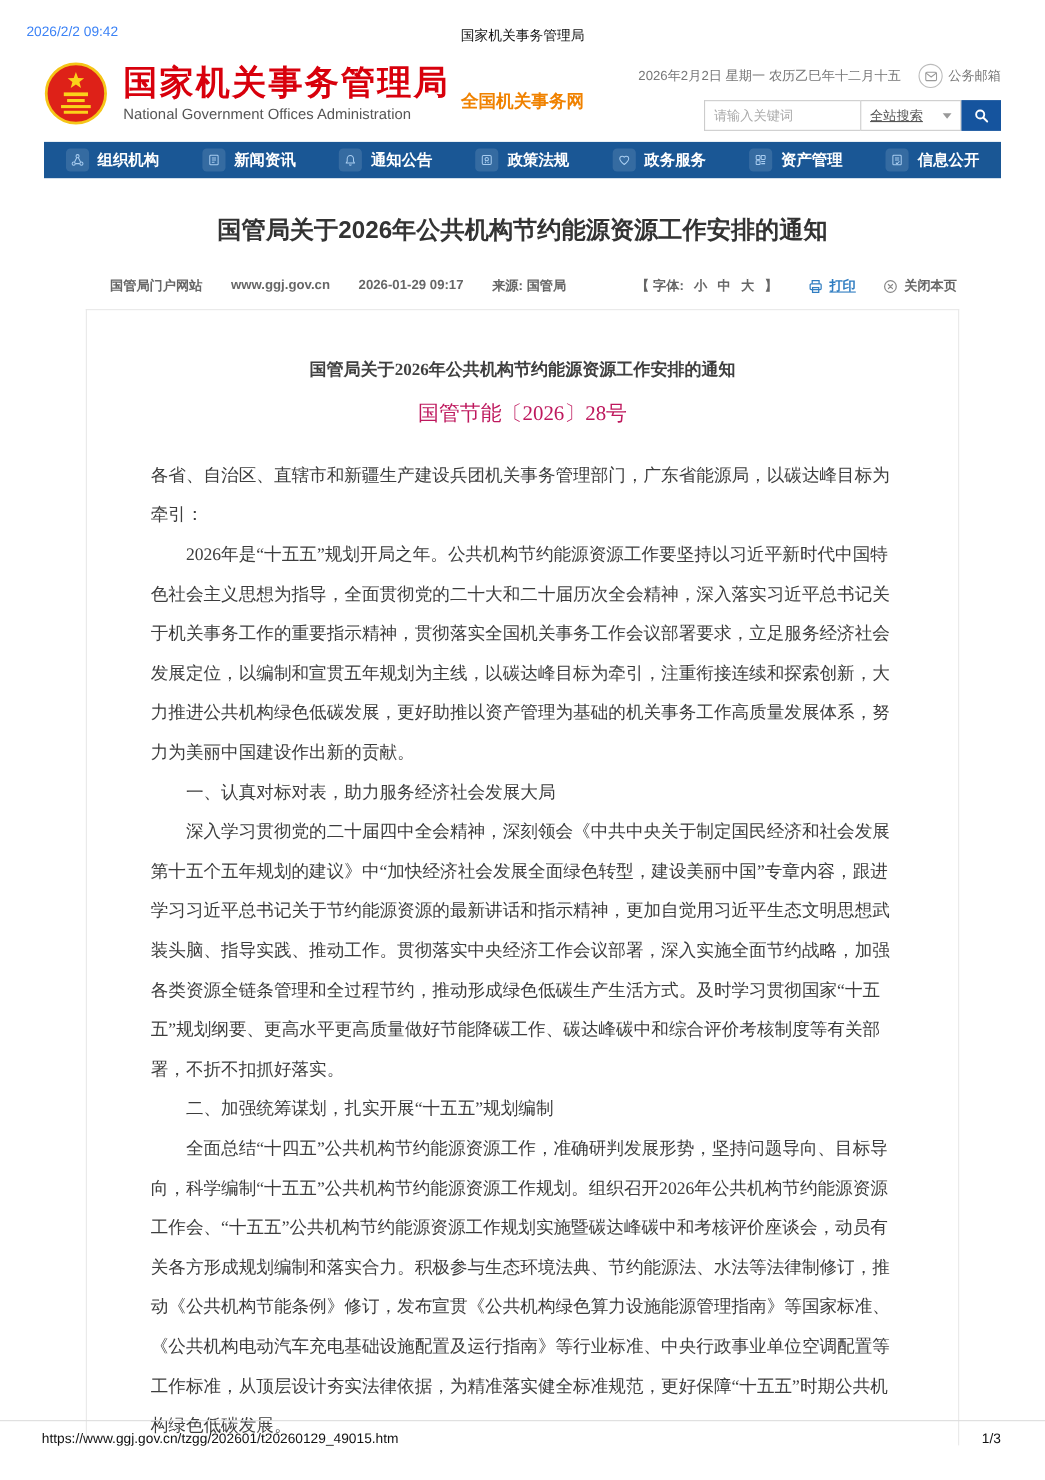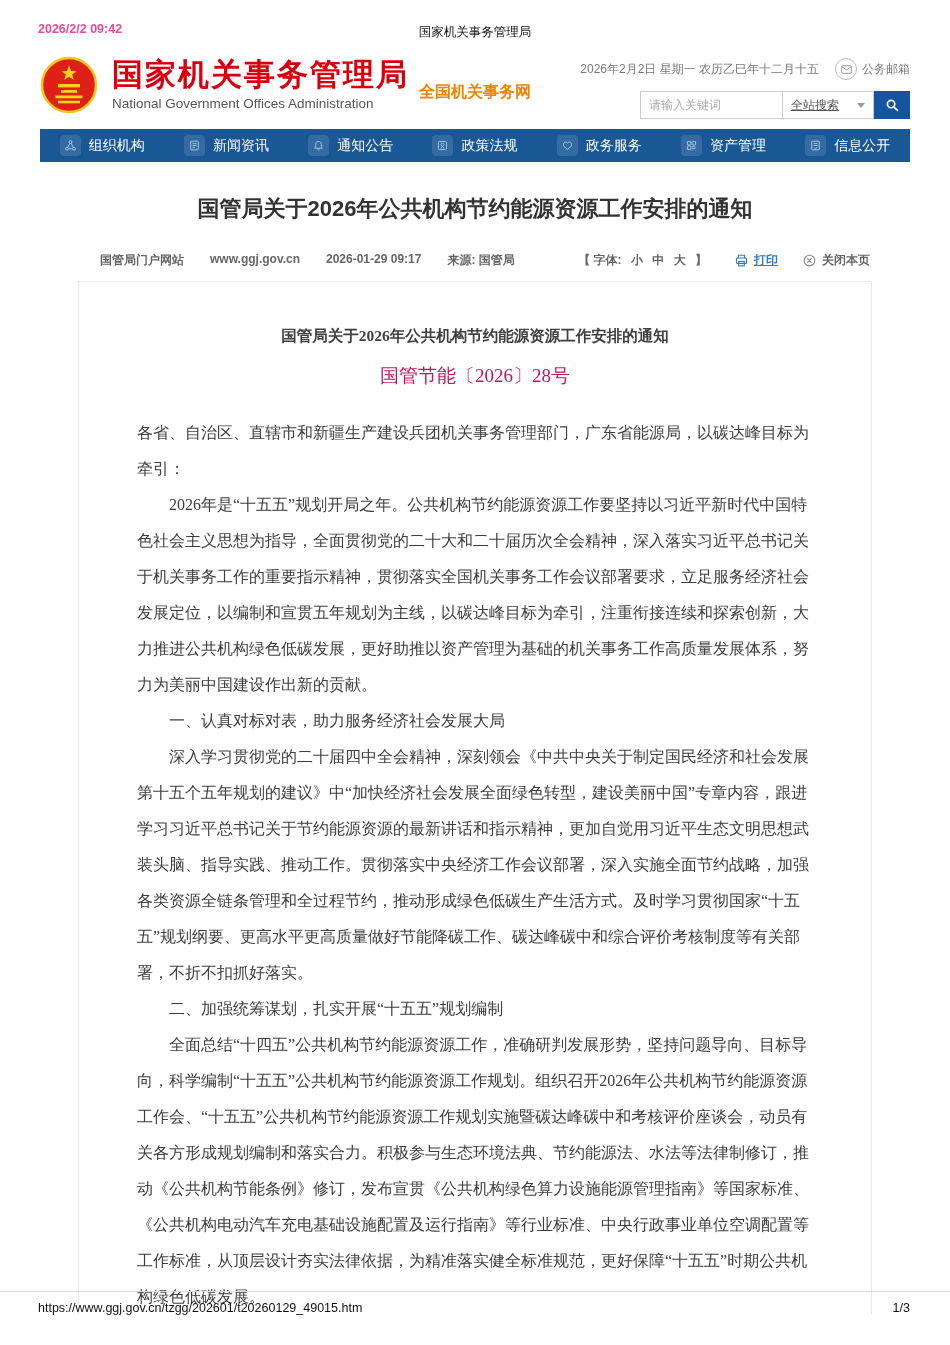--- a/index.html
+++ b/index.html
@@ -8,21 +8,21 @@
     width: 950px; height: 1345px;
     background: #fff;
     font-family: "Liberation Sans", sans-serif;
     position: relative;
     overflow: hidden;
     color: #333;
   }
 
   
   .print-header { position: relative; height: 46px; }
-  .ph-date { position: absolute; left: 38px; top: 22px; font-size: 12.5px; color: #ec4899; font-weight: bold; }
+  .ph-date { position: absolute; left: 24px; top: 22px; font-size: 12.5px; color: #3b82f6; }
   .ph-title { position: absolute; left: 0; right: 0; top: 24px; text-align: center; font-size: 12.5px; color: #111; }
 
   
   .masthead { width: 870px; margin: 0 auto; display: flex; justify-content: space-between; padding: 4px 0 8px; }
   .brand { display: flex; align-items: center; }
   .emblem { width: 58px; height: 58px; margin-right: 14px; flex: none; }
   .brand-text .cn {
     font-family: "Liberation Serif", serif;
     font-weight: bold; font-size: 31px; color: #d8000c; letter-spacing: 2px; line-height: 1.1;
   }
@@ -42,21 +42,21 @@
   .chevron { width: 0; height: 0; border-left: 4px solid transparent; border-right: 4px solid transparent; border-top: 5px solid #999; }
   .search-btn { width: 36px; height: 28px; background: #15549e; border: none; display: flex;
     align-items: center; justify-content: center; cursor: pointer; }
 
   
   .nav { width: 870px; margin: 2px auto 0; background: #1a5795; height: 33px;
     display: flex; align-items: center; justify-content: space-around; }
   .nav-item { display: flex; align-items: center; cursor: pointer; }
   .nav-ico { width: 21px; height: 21px; background: rgba(255,255,255,0.12); border-radius: 4px;
     display: flex; align-items: center; justify-content: center; margin-right: 8px; }
-  .nav-label { color: #fff; font-size: 14px; font-weight: normal; }
+  .nav-label { color: #fff; font-size: 14px; font-weight: bold; }
 
   
   .article-title { text-align: center; font-size: 22px; font-weight: bold; color: #333; margin: 32px 0 28px; }
   .meta-row { width: 794px; margin: 0 auto; display: flex; justify-content: space-between;
     align-items: center; font-size: 12px; color: #666; padding: 0 2px 12px 22px; font-weight: bold; }
   .meta-left { display: flex; }
   .meta-left > span { margin-right: 26px; }
   .meta-right { display: flex; align-items: center; }
   .font-widget span { margin: 0 3px; }
   .font-size-opt { cursor: pointer; }

